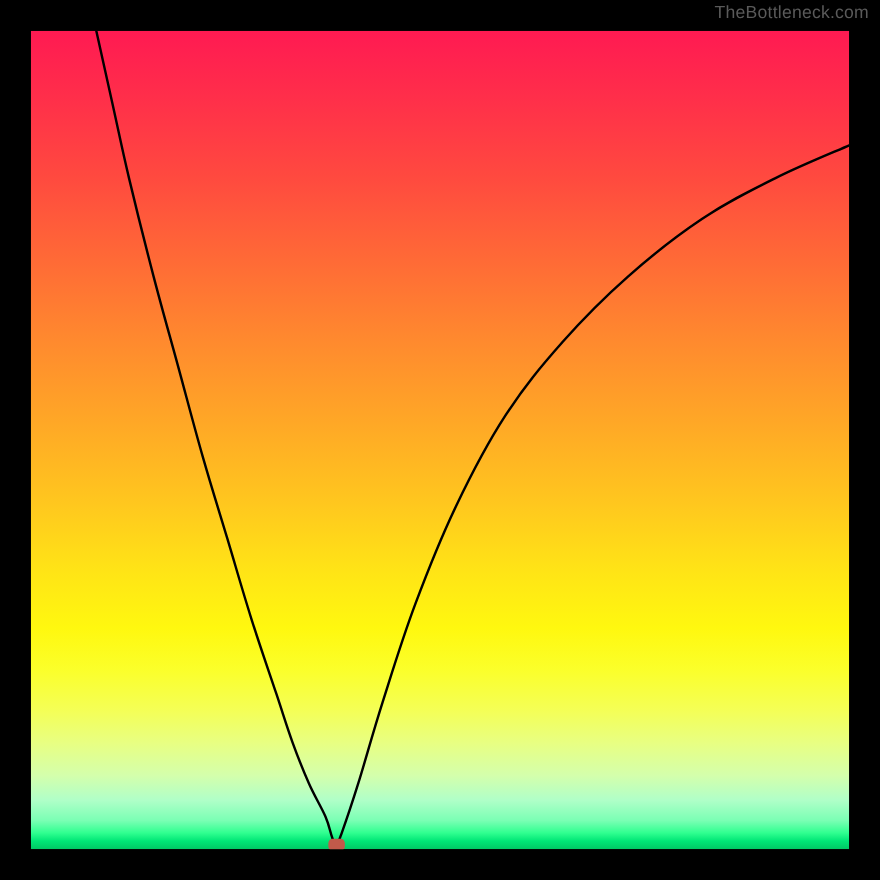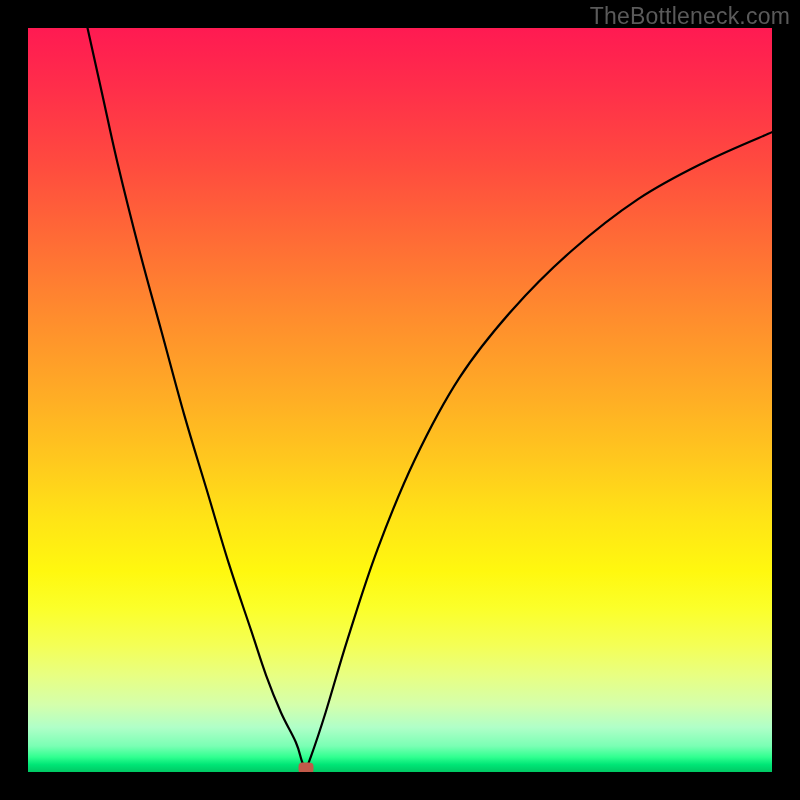--- a/index.html
+++ b/index.html
@@ -12,21 +12,21 @@
     height: 800px;
     background: #000;
     position: relative;
     font-family: Arial, Helvetica, sans-serif;
   }
   .watermark {
     position: absolute;
     top: 3px;
     right: 10px;
     color: #5a5a5a;
-    font-size: 23px;
+    font-size: 16px;
     font-weight: 500;
     z-index: 10;
     letter-spacing: 0.2px;
   }
   .plot-area {
     position: absolute;
     top: 28px;
     left: 28px;
     width: 744px;
     height: 744px;

